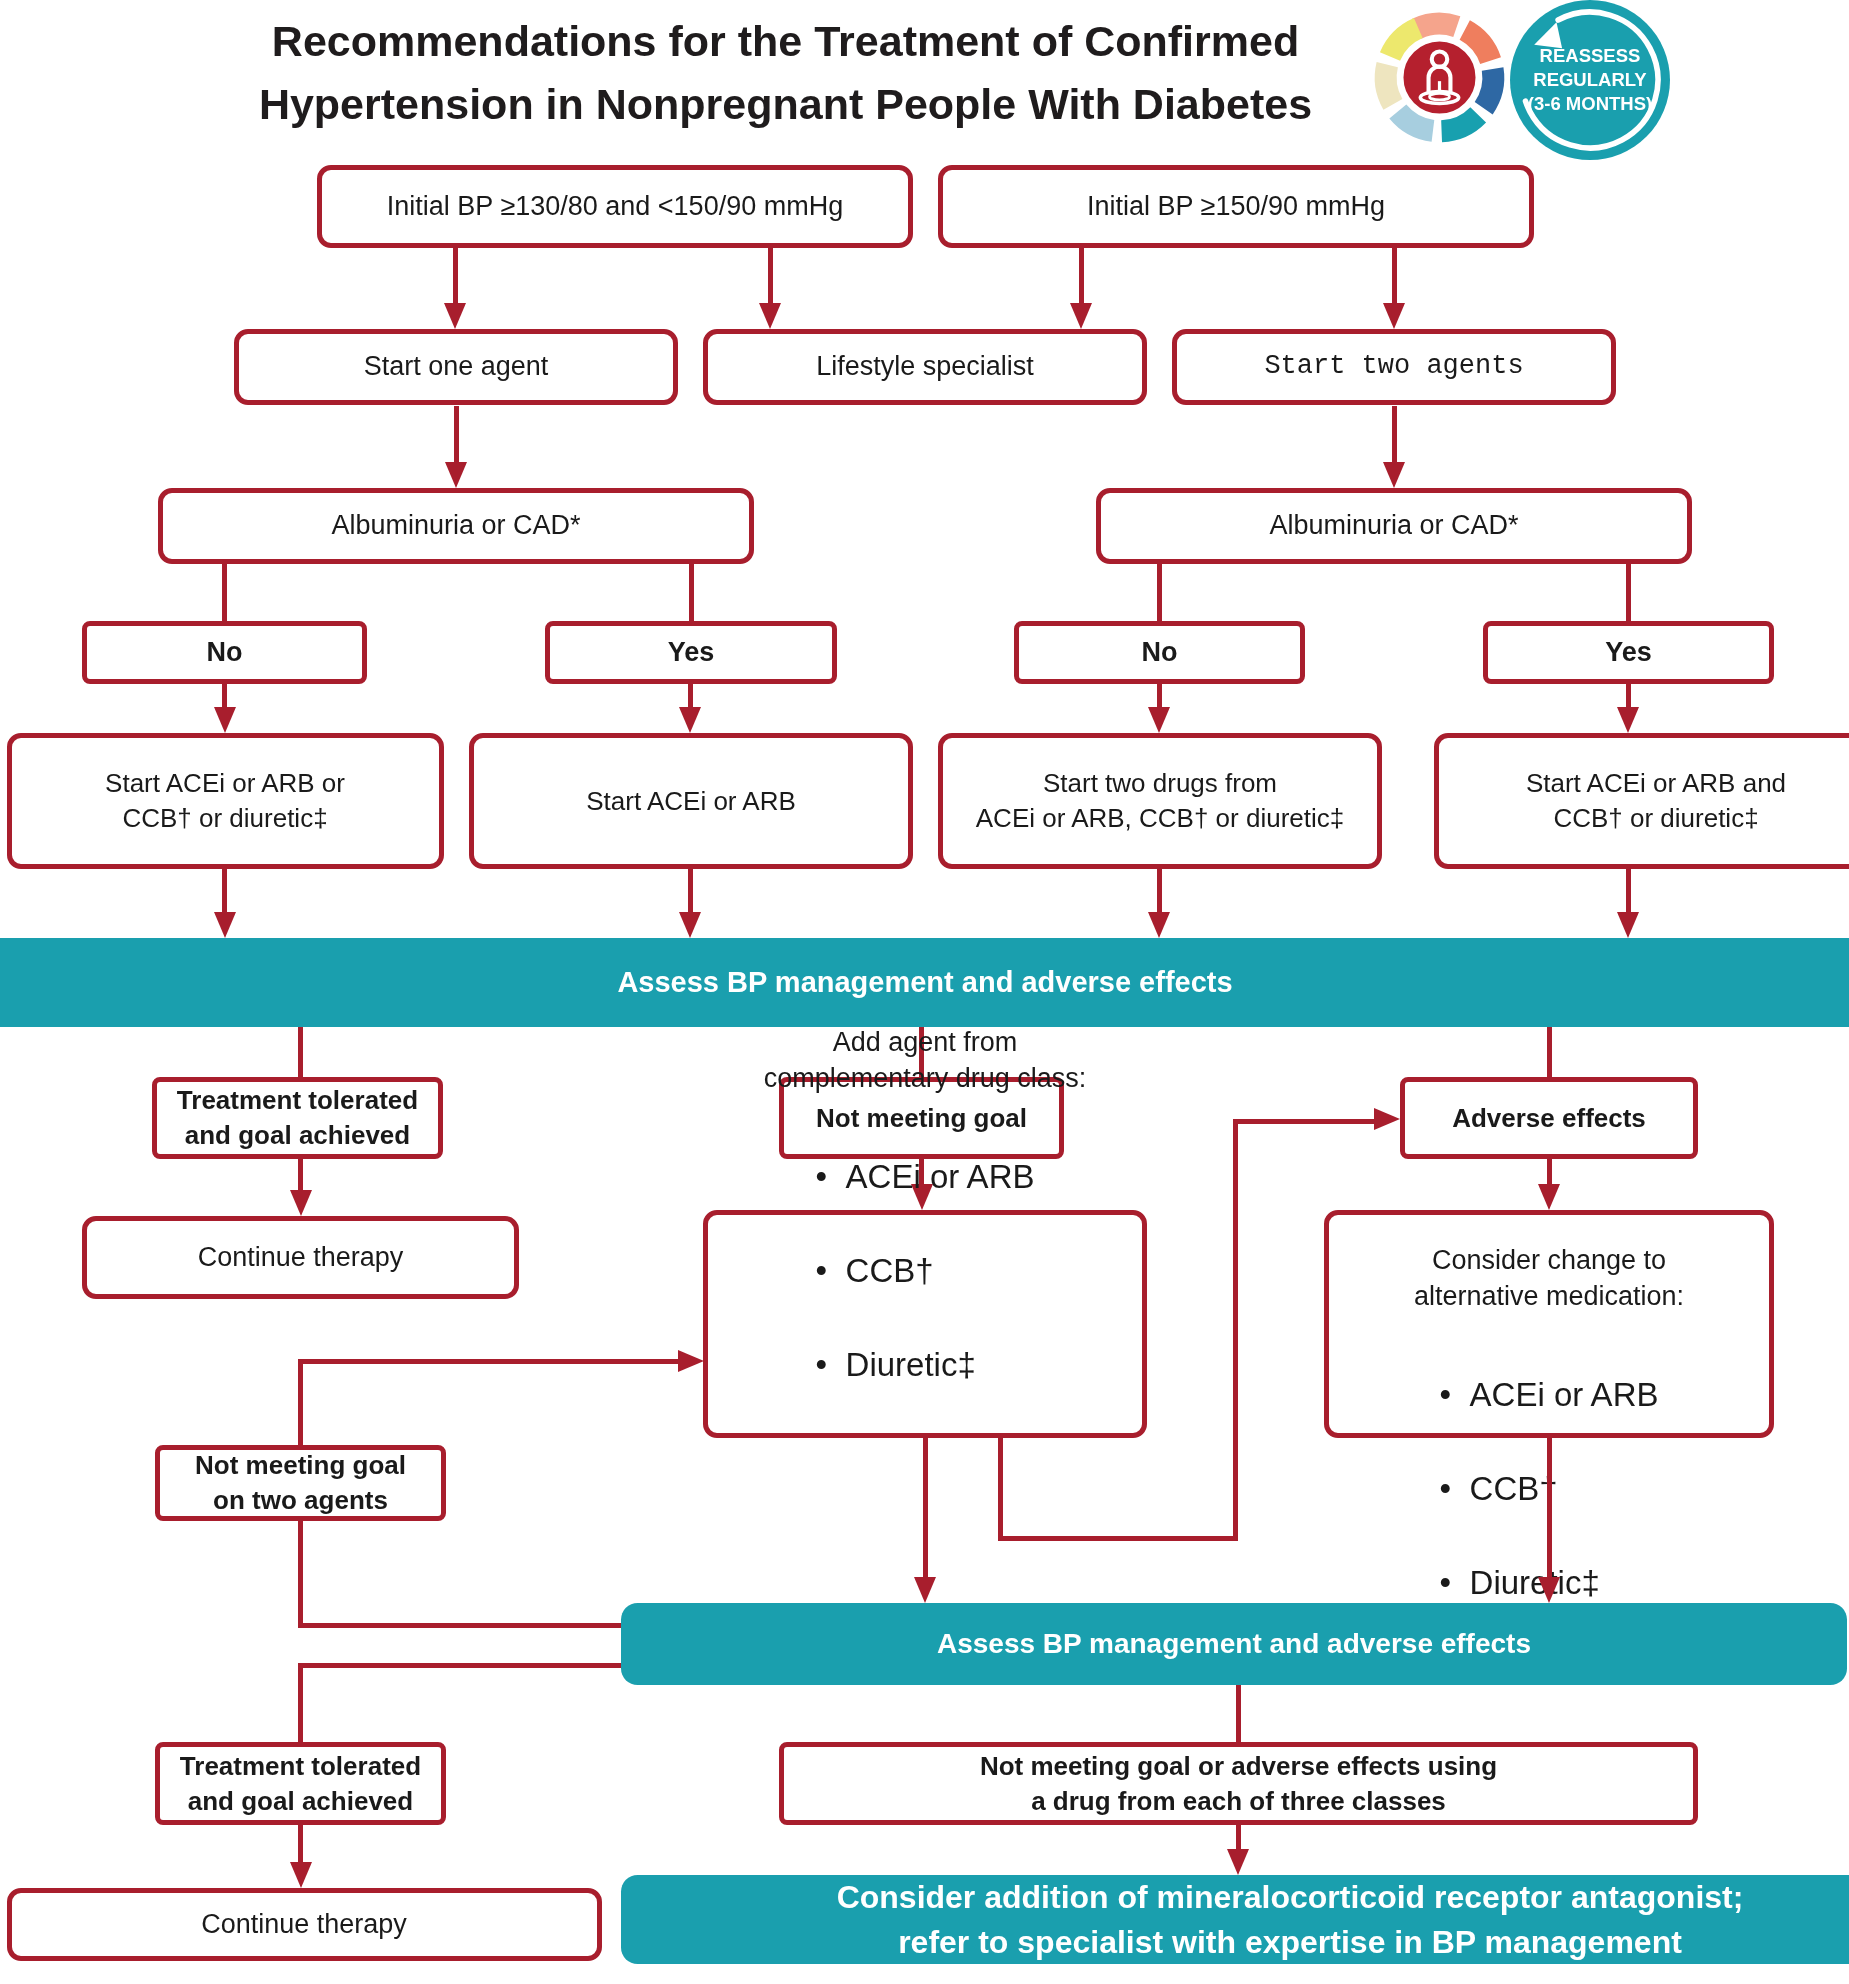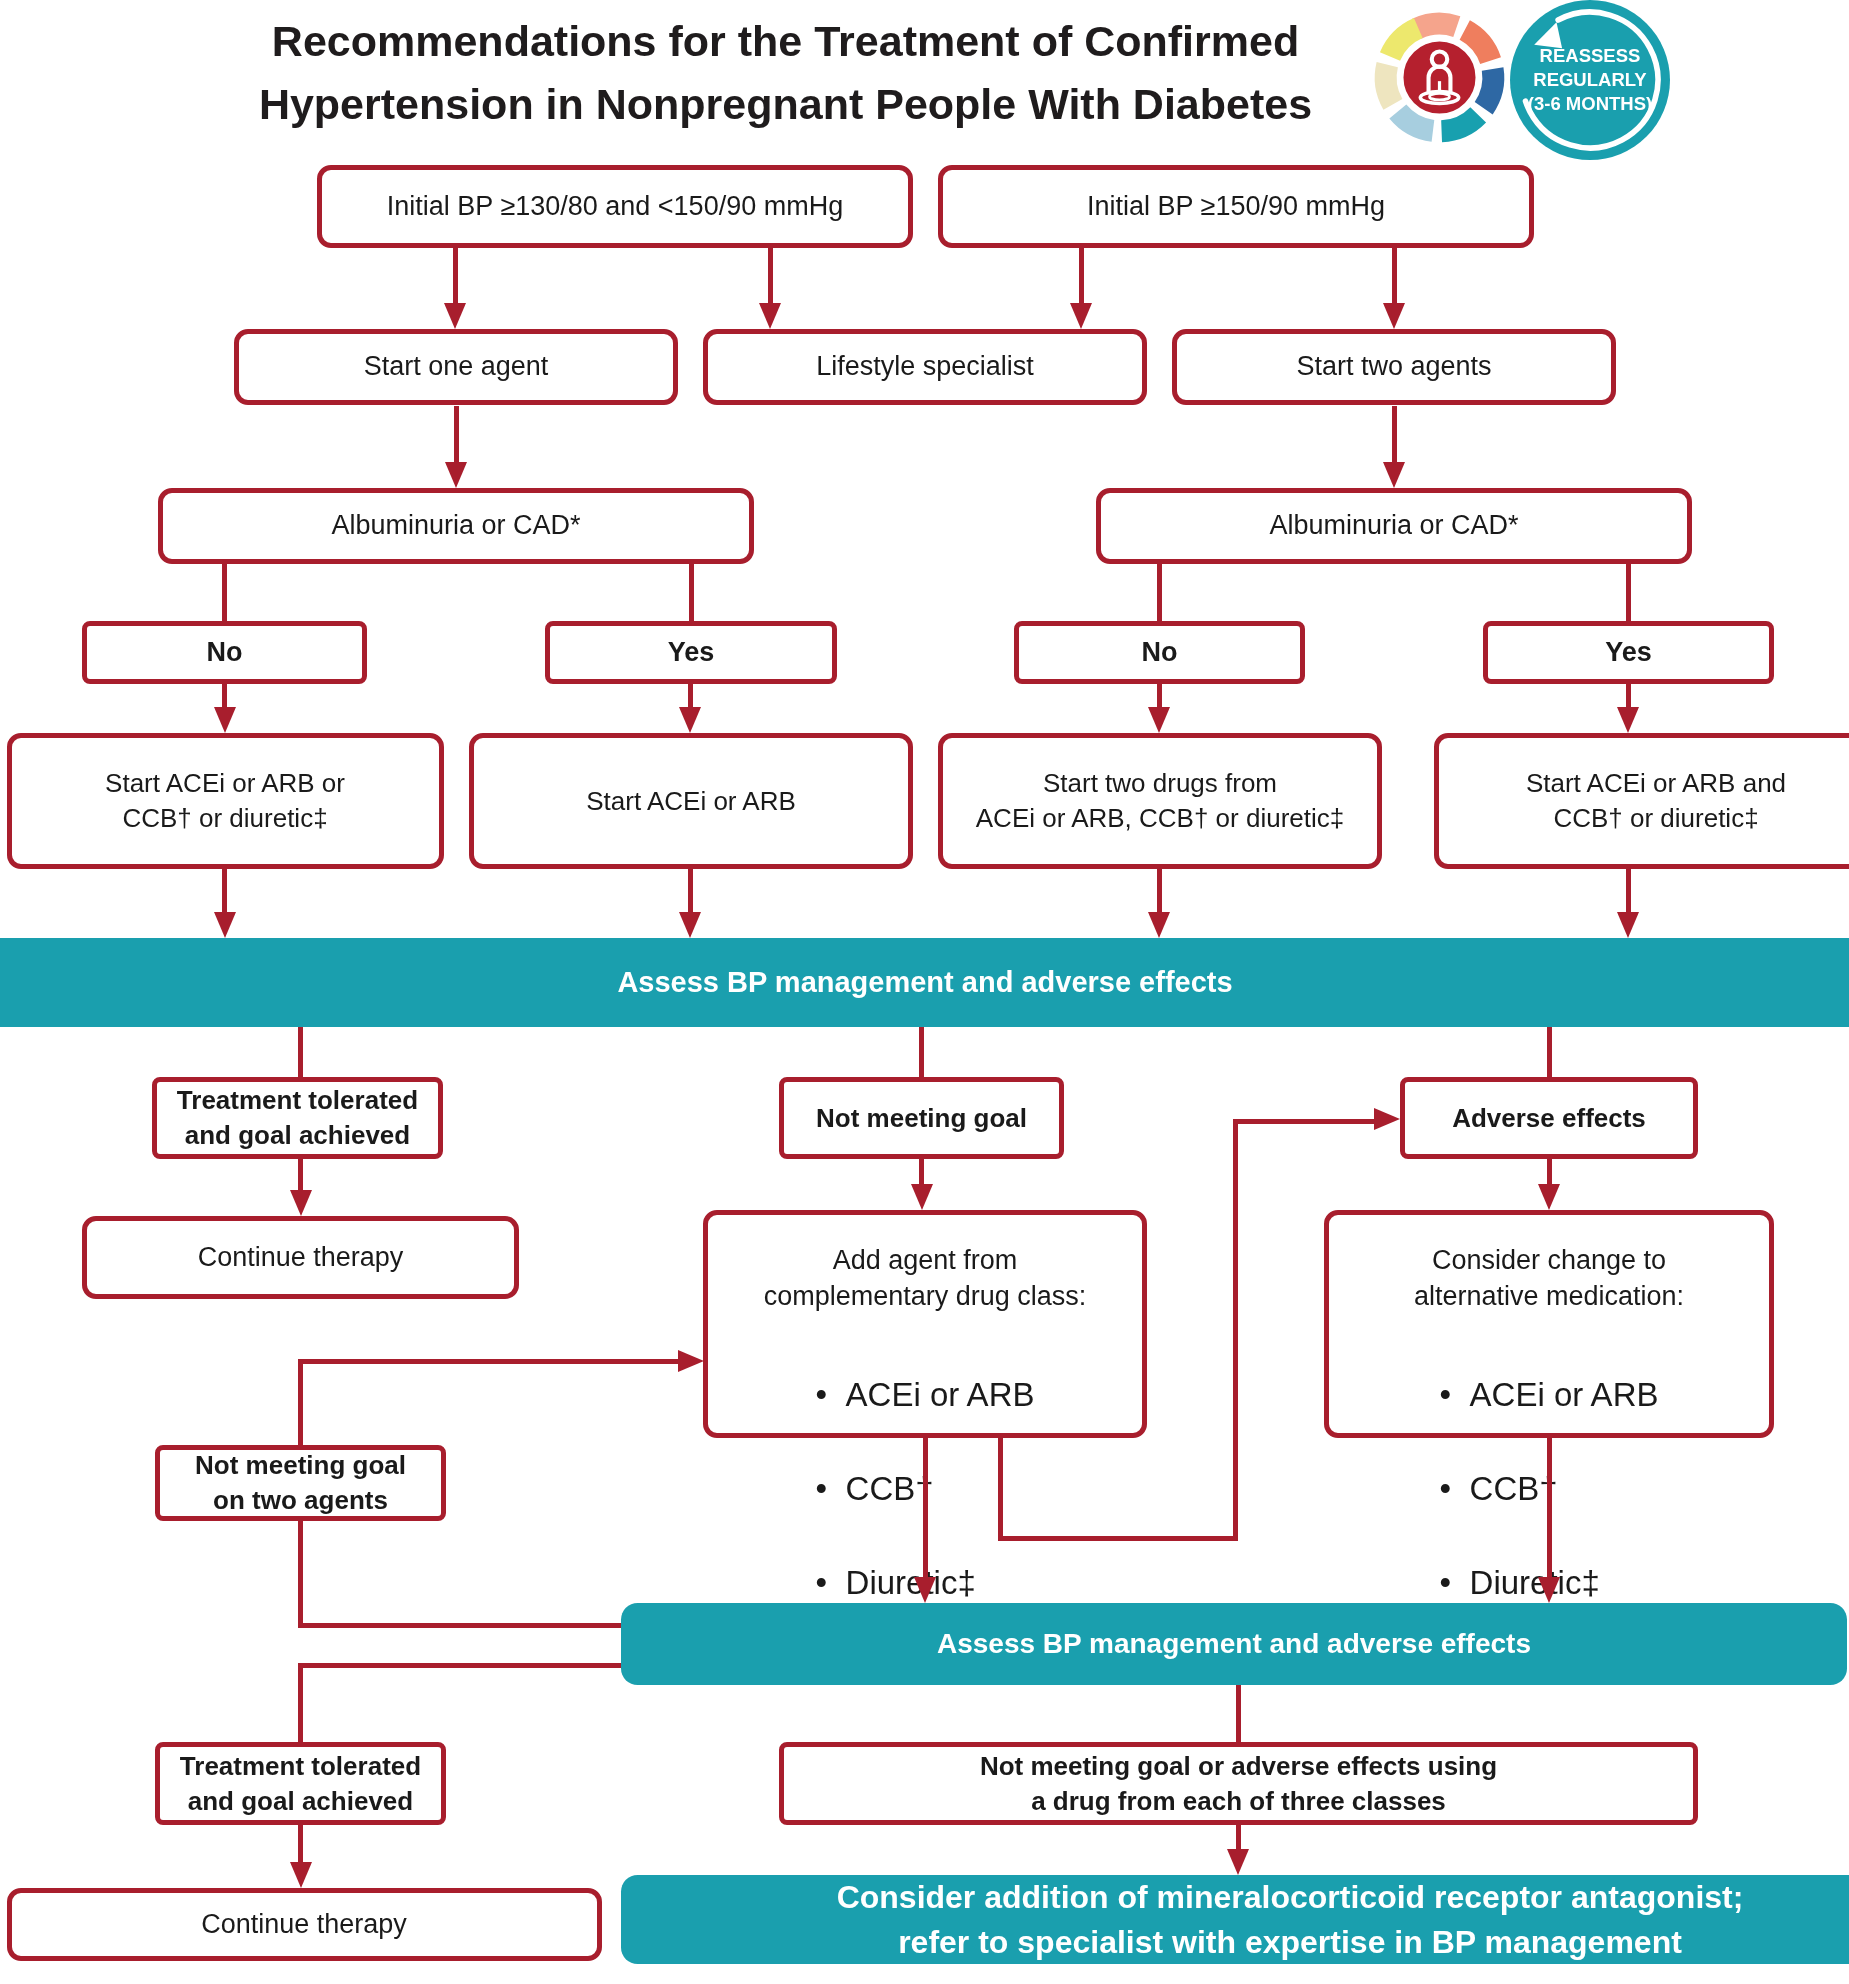--- a/index.html
+++ b/index.html
@@ -75,21 +75,21 @@
     <div class="ad" style="left:444px;top:303px;"></div>
   <div class="vl" style="left:768px;top:248px;width:4.6px;height:58px;"></div>
     <div class="ad" style="left:759px;top:303px;"></div>
   <div class="vl" style="left:1079px;top:248px;width:4.6px;height:58px;"></div>
     <div class="ad" style="left:1070px;top:303px;"></div>
   <div class="vl" style="left:1392px;top:248px;width:4.6px;height:58px;"></div>
     <div class="ad" style="left:1383px;top:303px;"></div>
 
   <div class="node" style="left:234px;top:329px;width:444px;height:76px;">Start one agent</div>
   <div class="node" style="left:703px;top:329px;width:444px;height:76px;">Lifestyle specialist</div>
-  <div class="node" style="left:1172px;top:329px;width:444px;height:76px;">Start two agents</div>
+  <div class="node" style="left:1172px;top:329px;width:444px;height:76px;font-family:Liberation Mono, monospace;">Start two agents</div>
 
   <div class="vl" style="left:454px;top:406px;width:4.6px;height:59px;"></div>
     <div class="ad" style="left:445px;top:462px;"></div>
   <div class="vl" style="left:1392px;top:406px;width:4.6px;height:59px;"></div>
     <div class="ad" style="left:1383px;top:462px;"></div>
 
   <div class="node" style="left:158px;top:488px;width:596px;height:76px;">Albuminuria or CAD*</div>
   <div class="node" style="left:1096px;top:488px;width:596px;height:76px;">Albuminuria or CAD*</div>
 
   <div class="vl" style="left:222px;top:564px;width:4.6px;height:57px;"></div>
@@ -141,21 +141,21 @@
 
   <div class="vl" style="left:298px;top:1159px;width:4.6px;height:33px;"></div>
     <div class="ad" style="left:290px;top:1190px;"></div>
   <div class="vl" style="left:919px;top:1159px;width:4.6px;height:27px;"></div>
     <div class="ad" style="left:911px;top:1184px;"></div>
   <div class="vl" style="left:1547px;top:1159px;width:4.6px;height:27px;"></div>
     <div class="ad" style="left:1538px;top:1184px;"></div>
 
   <div class="node" style="left:82px;top:1216px;width:437px;height:83px;">Continue therapy</div>
 
-  <div class="node listbox" style="left:703px;top:1210px;width:444px;height:228px;">
+  <div class="node listbox" style="left:703px;top:1210px;width:444px;height:228px;justify-content:flex-end;">
     <div>Add agent from
 complementary drug class:</div>
     <ul>
       <li>ACEi or ARB</li>
       <li>CCB†</li>
       <li>Diuretic‡</li>
     </ul>
   </div>
 
   <div class="node listbox" style="left:1324px;top:1210px;width:450px;height:228px;">

